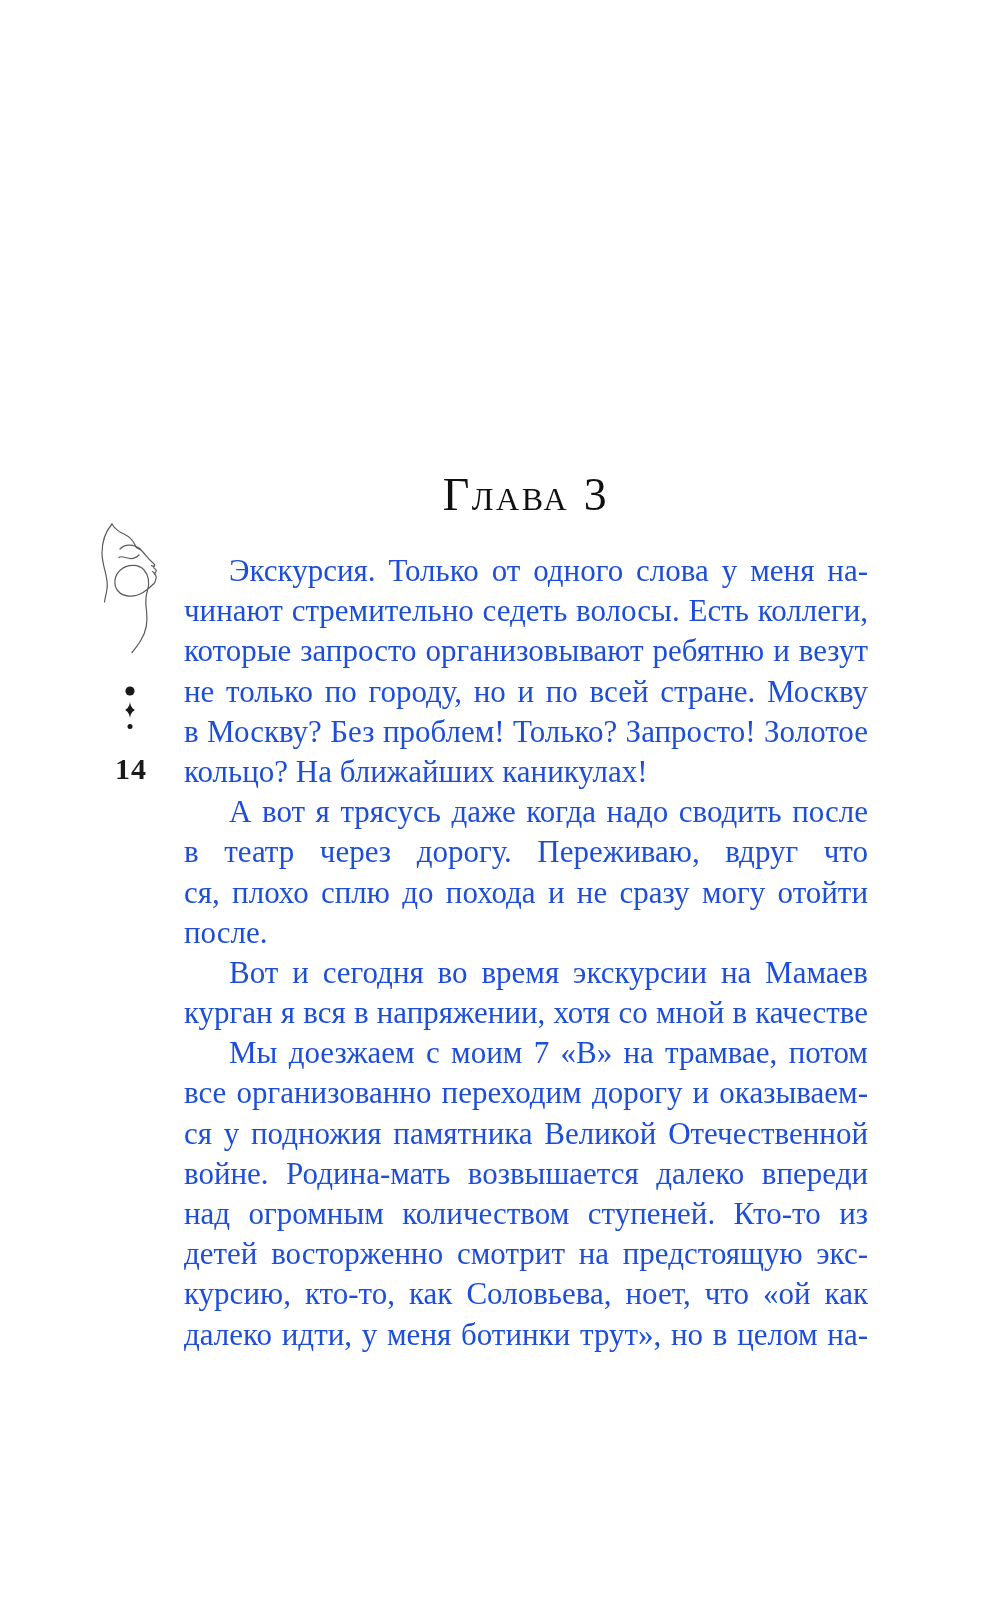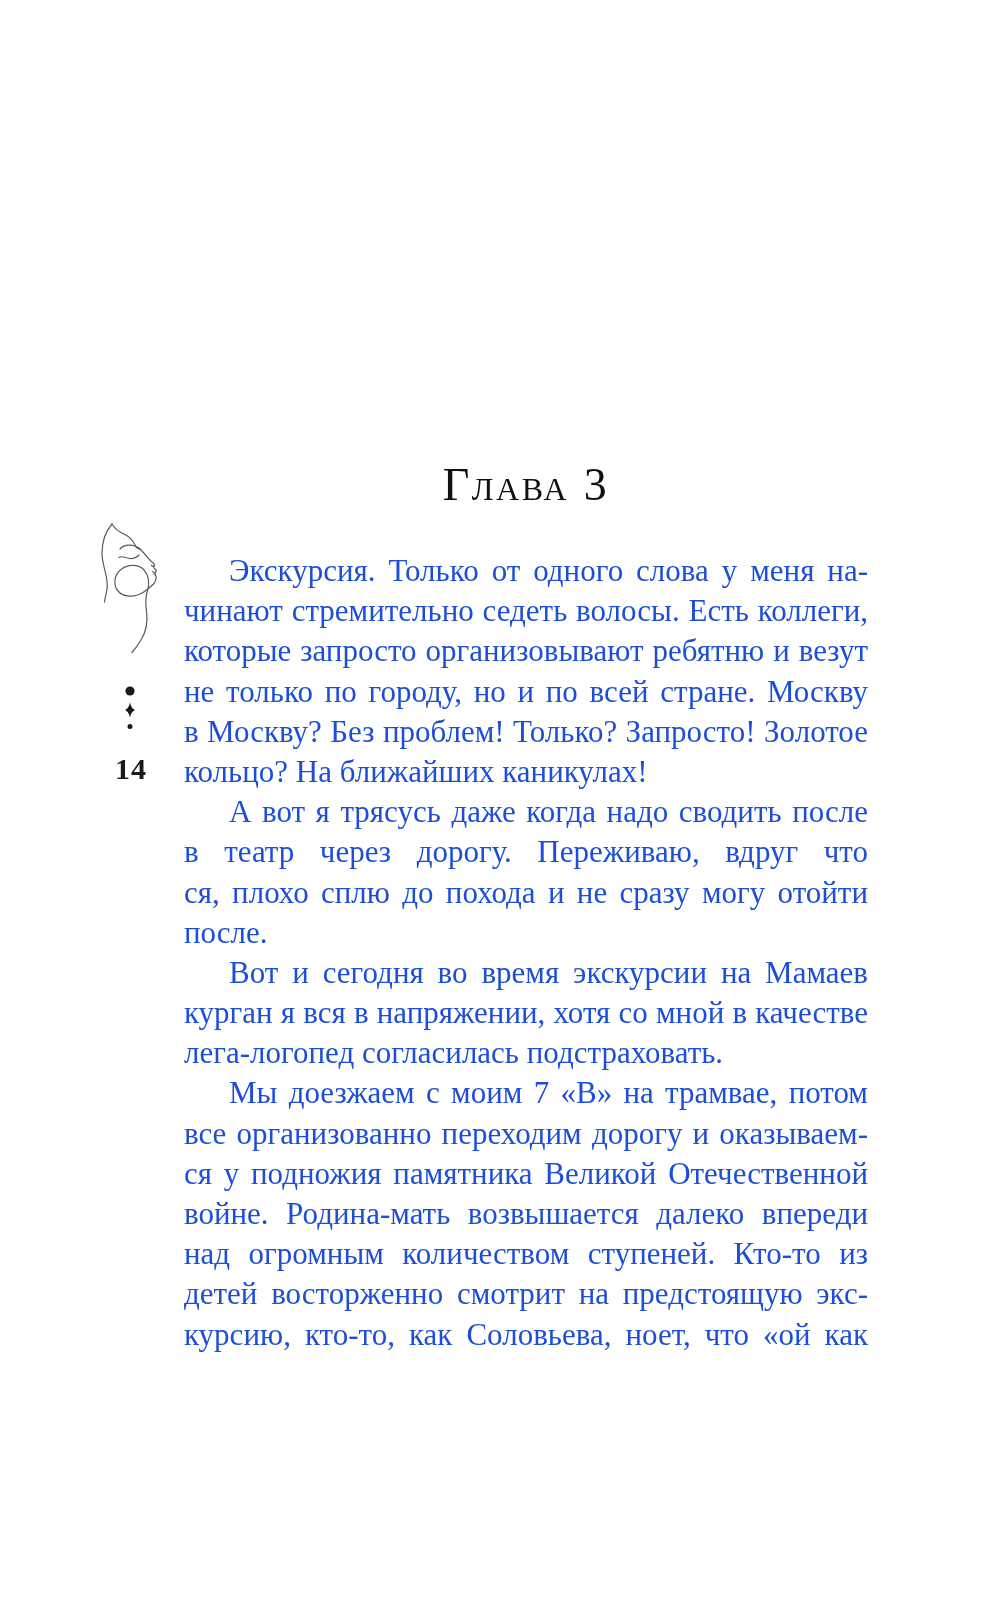--- a/index.html
+++ b/index.html
@@ -57,21 +57,21 @@
   .chapter-heading {
     position: absolute;
     left: 184px;
     top: 467px;
     width: 684px;
     height: 52px;
     margin: 0;
     text-align: center;
     font-weight: normal;
     letter-spacing: 2.5px;
-    line-height: 36px;
+    line-height: 56px;
     color: #101010;
     white-space: nowrap;
   }
   .chapter-heading .lead { font-size: 46px; }
   .chapter-heading .caps { font-size: 32px; }
   .chapter-heading .num  { font-size: 46px; margin-left: 0.32em; }
   
   .body-text {
     position: absolute;
     left: 184px;
@@ -120,23 +120,23 @@
     <div class="line">которые запросто организовывают ребятню и везут</div>
     <div class="line">не только по городу, но и по всей стране. Москву</div>
     <div class="line">в Москву? Без проблем! Только? Запросто! Золотое</div>
     <div class="line para-end">кольцо? На ближайших каникулах!</div>
     <div class="line indent">А вот я трясусь даже когда надо сводить после</div>
     <div class="line">в театр через дорогу. Переживаю, вдруг что случит-</div>
     <div class="line">ся, плохо сплю до похода и не сразу могу отойти</div>
     <div class="line para-end">после.</div>
     <div class="line indent">Вот и сегодня во время экскурсии на Мамаев</div>
     <div class="line">курган я вся в напряжении, хотя со мной в качестве</div>
-    <div class="line para-end">лега-логопед согласилась подстраховать.</div>
     <div class="line indent">Мы доезжаем с моим 7 «В» на трамвае, потом</div>
     <div class="line">все организованно переходим дорогу и оказываем-</div>
     <div class="line">ся у подножия памятника Великой Отечественной</div>
     <div class="line">войне. Родина-мать возвышается далеко впереди</div>
     <div class="line">над огромным количеством ступеней. Кто-то из</div>
     <div class="line">детей восторженно смотрит на предстоящую экс-</div>
     <div class="line">курсию, кто-то, как Соловьева, ноет, что «ой как</div>
+    <div class="line">далеко идти, у меня ботинки трут», но в целом на-</div>
   </div>
 
 </div>
 
 </body></html>

